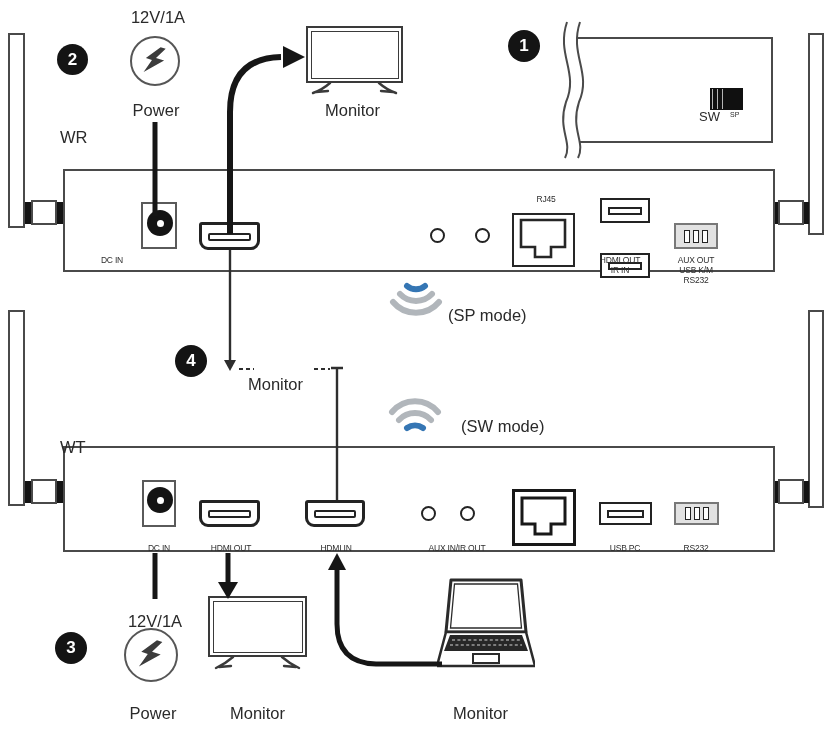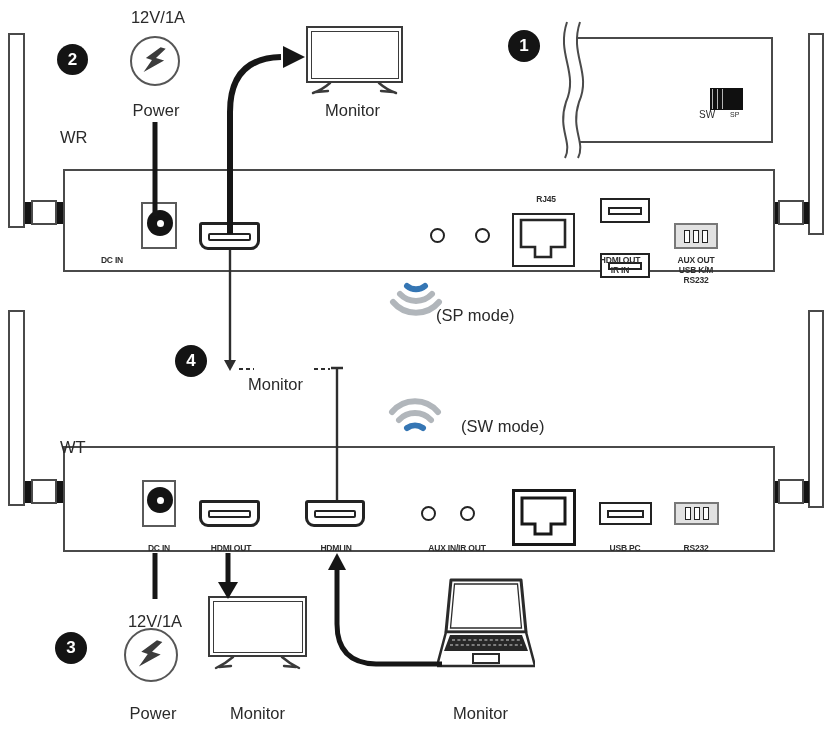--- a/index.html
+++ b/index.html
@@ -1,21 +1,21 @@
 <!DOCTYPE html>
 <html><head>
 <meta charset="utf-8">
 <style>
   html,body{margin:0;padding:0;background:#fff;}
   #canvas{position:relative;width:832px;height:732px;background:#fff;overflow:hidden;
           font-family:"Liberation Sans",sans-serif;}
   .abs{position:absolute;}
   .lbl{font-family:"Liberation Sans",sans-serif;color:#2a2a2a;}
   .big{font-size:16.5px;}
-  .small{font-size:8.5px;text-align:center;color:#2e2e2e;letter-spacing:-0.2px;white-space:nowrap;font-weight:bold;}
+  .small{font-size:8.5px;text-align:center;color:#2e2e2e;letter-spacing:-0.2px;white-space:nowrap;}
   .step{background:#141414;color:#fff;border-radius:50%;display:flex;align-items:center;
         justify-content:center;font-weight:bold;font-size:17px;}
   .panel{border:2px solid #4a4a4a;background:#fff;box-sizing:border-box;}
   .antenna{border:2px solid #4a4a4a;background:#fff;box-sizing:border-box;}
   .hingebar{background:#141414;}
   .hingebox{border:2px solid #4a4a4a;background:#fff;box-sizing:border-box;}
   .dcjack{border:2px solid #5a5a5a;background:#fff;box-sizing:border-box;}
   .dccircle{background:#141414;border-radius:50%;}
   .dcdot{background:#fff;border-radius:50%;}
   .hdmi{border:3px solid #232323;border-radius:3px 3px 9px 9px;background:#fff;box-sizing:border-box;}
@@ -70,21 +70,21 @@
     <path d="M24,1 Q16,8 7,11 M10,10 L22,9" stroke="#3a3a3a" stroke-width="2.4" fill="none" stroke-linecap="round"></path>
     <path d="M73,1 Q81,8 90,11 M87,10 L75,9" stroke="#3a3a3a" stroke-width="2.4" fill="none" stroke-linecap="round"></path>
   </svg>
   <div class="abs lbl big" style="left:300px;top:101px;width:105px;text-align:center;z-index:3">Monitor</div>
 
   <div class="abs step" style="left:508px;top:30px;width:32px;height:32px;z-index:3">1</div>
 
   <div class="abs switch" style="left:710px;top:88px;width:33px;height:22px;z-index:3">
     <div class="stripes"></div>
   </div>
-  <div class="abs lbl" style="left:699px;top:109px;font-size:10px;z-index:3">SW</div>
+  <div class="abs lbl" style="left:699px;top:109px;font-size:13px;z-index:3">SW</div>
   <div class="abs lbl" style="left:730px;top:111px;font-size:7px;z-index:3">SP</div>
 
   <div class="abs antenna" style="left:808px;top:33px;width:16px;height:202px;z-index:2"></div>
 
   <div class="abs antenna" style="left:8px;top:33px;width:17px;height:195px;z-index:2"></div>
   <div class="abs hingebar" style="left:25px;top:202px;width:6px;height:22px;z-index:2"></div>
   <div class="abs hingebox" style="left:31px;top:200px;width:26px;height:25px;z-index:2"></div>
   <div class="abs hingebar" style="left:57px;top:202px;width:6px;height:22px;z-index:2"></div>
 
   <div class="abs hingebar" style="left:772px;top:202px;width:6px;height:22px;z-index:2"></div>
@@ -130,21 +130,21 @@
     <div class="abs lbl small" style="left:601px;top:84px;width:60px">AUX OUT</div>
     <div class="abs lbl small" style="left:601px;top:94px;width:60px">USB K/M</div>
     <div class="abs lbl small" style="left:601px;top:104px;width:60px">RS232</div>
   </div>
 
   <svg class="abs" style="left:384px;top:281px;z-index:3" width="64" height="40" viewBox="0 0 64 40">
     <path d="M23,5 A14,14 0 0 0 41,5" fill="none" stroke="#3576b4" stroke-width="6" stroke-linecap="round"></path>
     <path d="M16,13 A22,22 0 0 0 48,13" fill="none" stroke="#b1b6bb" stroke-width="6" stroke-linecap="round"></path>
     <path d="M9,21 A30,30 0 0 0 55,21" fill="none" stroke="#b1b6bb" stroke-width="6" stroke-linecap="round"></path>
   </svg>
-  <div class="abs lbl big" style="left:436px;top:306px;z-index:3">(SP mode)</div>
+  <div class="abs lbl big" style="left:448px;top:306px;z-index:3">(SP mode)</div>
 
   <div class="abs step" style="left:175px;top:345px;width:32px;height:32px;z-index:3">4</div>
 
   <div class="abs lbl big" style="left:248px;top:375px;z-index:3">Monitor</div>
 
   <svg class="abs" style="left:386px;top:395px;z-index:3" width="58" height="38" viewBox="0 0 58 38">
     <path d="M6,17 A30,30 0 0 1 52,17" fill="none" stroke="#b1b6bb" stroke-width="6" stroke-linecap="round"></path>
     <path d="M13,25 A22,22 0 0 1 45,25" fill="none" stroke="#b1b6bb" stroke-width="6" stroke-linecap="round"></path>
     <path d="M21,33 A14,14 0 0 1 37,33" fill="none" stroke="#3576b4" stroke-width="6" stroke-linecap="round"></path>
   </svg>

